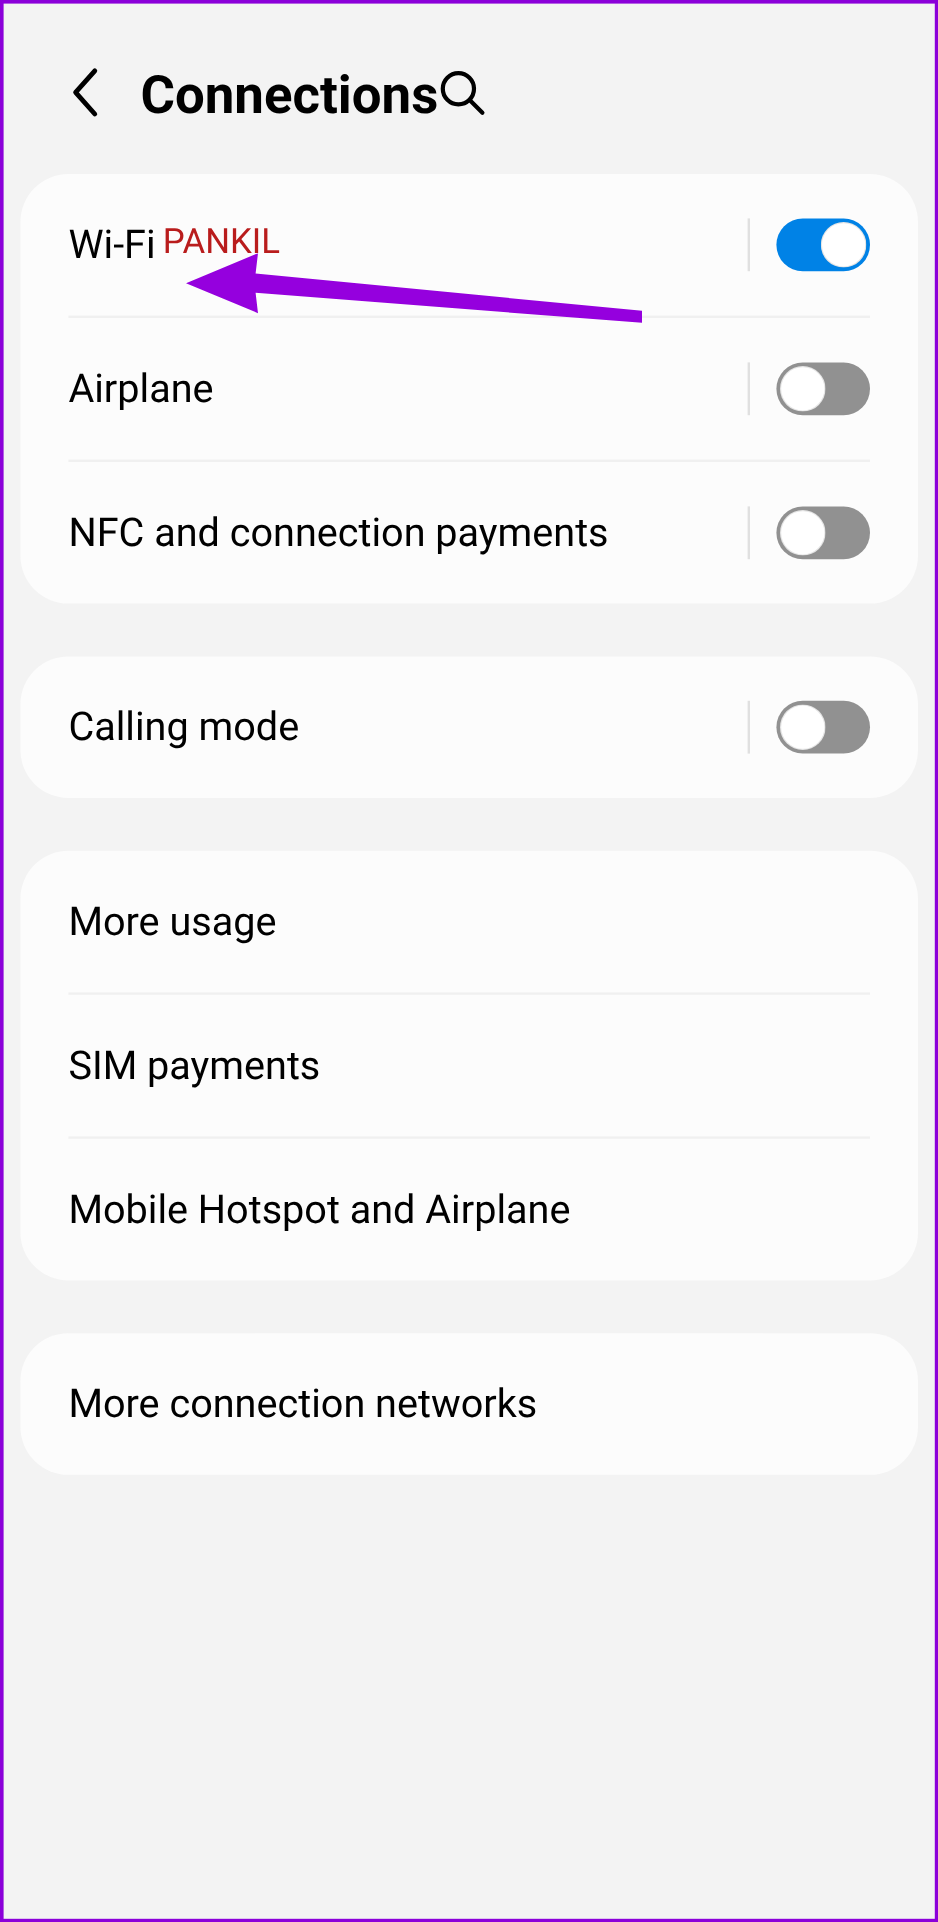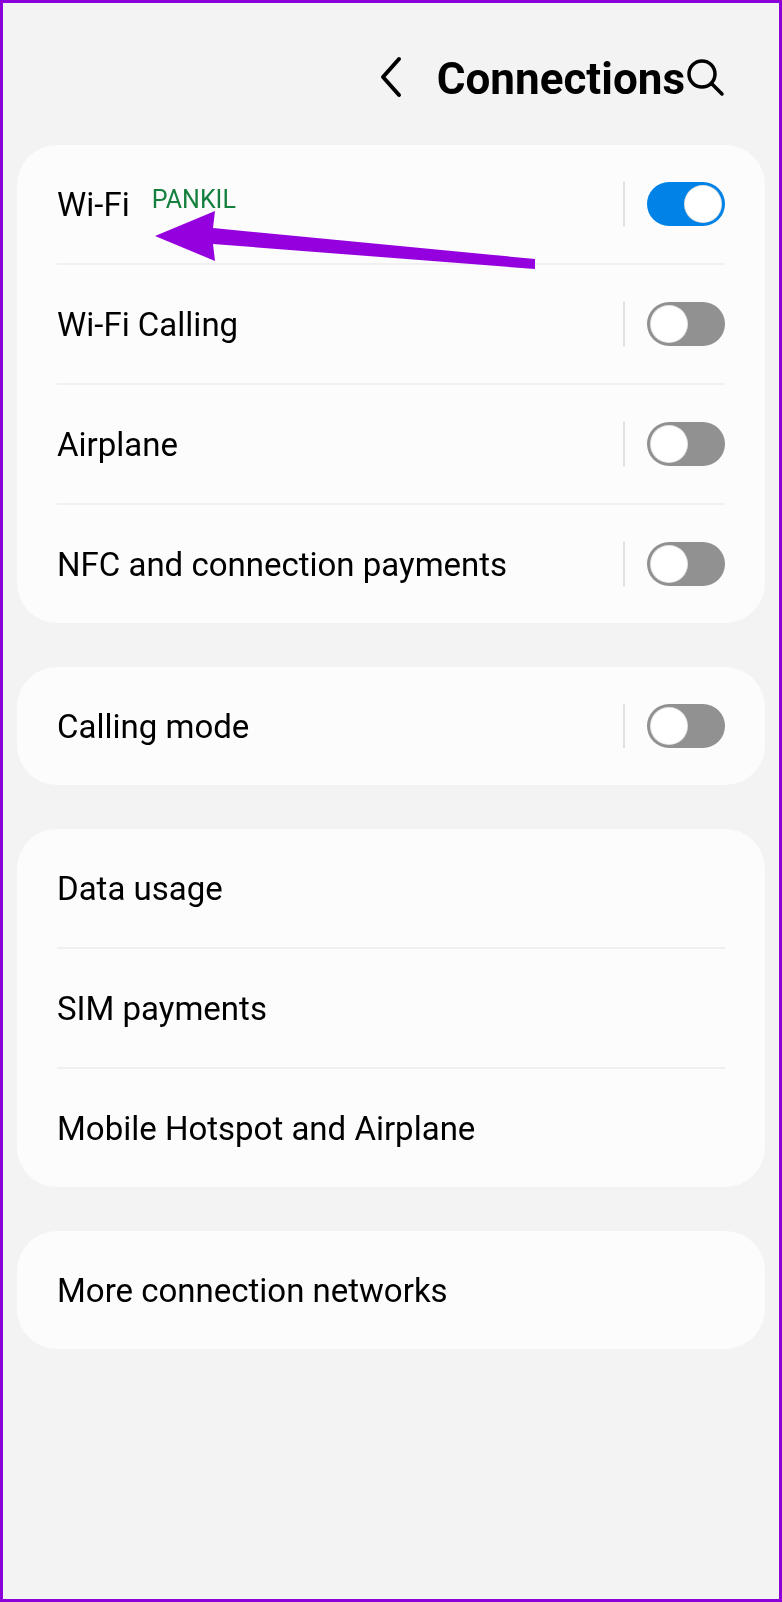--- a/index.html
+++ b/index.html
@@ -11,21 +11,21 @@
     body {
       width: 782px;
       height: 1602px;
       background: #f3f3f3;
       position: relative;
       border: 3px solid #8b00d9;
     }
     .header {
       display: flex;
       align-items: center;
-      justify-content: flex-end;
+      justify-content: flex-start;
       padding: 50px 54px 40px 54px;
     }
     .header-left {
       display: flex;
       align-items: center;
       gap: 32px;
     }
     .back-icon svg {
       width: 28px;
       height: 44px;
@@ -64,24 +64,23 @@
       display: flex;
       flex-direction: row;
       gap: 6px;
     }
     .row-title {
       font-size: 33px;
       font-weight: 400;
       color: #000;
     }
     .row-subtitle {
-      font-size: 25px;
+      font-size: 29px;
       font-weight: 400;
-      color: #15803d;
-      margin-left: 16px;
+      color: #b91c1c;
     }
     .row-right {
       display: flex;
       align-items: center;
       gap: 22px;
     }
     .divider-line {
       width: 2px;
       height: 44px;
       background: #e0e0e0;
@@ -151,76 +150,65 @@
       <div class="row-subtitle">PANKIL</div>
     </div>
     <div class="row-right">
       <div class="divider-line"></div>
       <div class="toggle toggle-on">
           <div class="toggle-knob"></div>
         </div>
     </div>
   </div>
   <div class="row-divider"></div>
-  <div class="row">
-    <div class="row-left">
-      <div class="row-title">Wi-Fi Calling</div>
+  <div class="row-divider"></div>
+  <div class="row">
+    <div class="row-left">
+      <div class="row-title">Airplane</div>
     </div>
     <div class="row-right">
       <div class="divider-line"></div>
       <div class="toggle toggle-off">
           <div class="toggle-knob"></div>
         </div>
     </div>
   </div>
   <div class="row-divider"></div>
   <div class="row">
     <div class="row-left">
-      <div class="row-title">Airplane</div>
+      <div class="row-title">NFC and connection payments</div>
     </div>
     <div class="row-right">
       <div class="divider-line"></div>
       <div class="toggle toggle-off">
           <div class="toggle-knob"></div>
         </div>
     </div>
   </div>
-  <div class="row-divider"></div>
-  <div class="row">
-    <div class="row-left">
-      <div class="row-title">NFC and connection payments</div>
+</div>
+
+<div class="card">
+  <div class="row">
+    <div class="row-left">
+      <div class="row-title">Calling mode</div>
     </div>
     <div class="row-right">
       <div class="divider-line"></div>
       <div class="toggle toggle-off">
           <div class="toggle-knob"></div>
         </div>
     </div>
   </div>
 </div>
 
 <div class="card">
-  <div class="row">
-    <div class="row-left">
-      <div class="row-title">Calling mode</div>
-    </div>
-    <div class="row-right">
-      <div class="divider-line"></div>
-      <div class="toggle toggle-off">
-          <div class="toggle-knob"></div>
-        </div>
-    </div>
-  </div>
-</div>
-
-<div class="card">
-  <div class="row-divider"></div>
-  <div class="row">
-    <div class="row-left">
-      <div class="row-title">Data usage</div>
+  <div class="row-divider"></div>
+  <div class="row">
+    <div class="row-left">
+      <div class="row-title">More usage</div>
     </div>
   </div>
   <div class="row-divider"></div>
   <div class="row">
     <div class="row-left">
       <div class="row-title">SIM payments</div>
     </div>
   </div>
   <div class="row-divider"></div>
   <div class="row">

